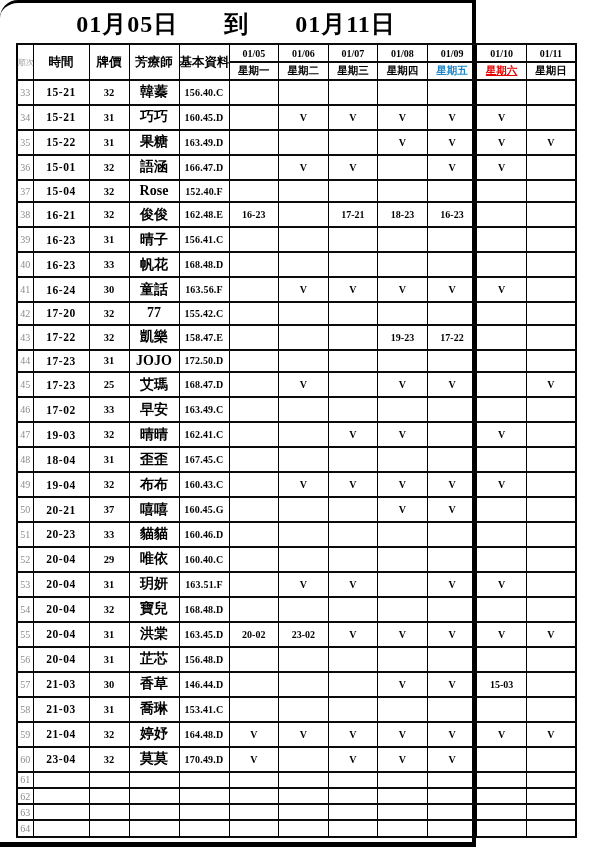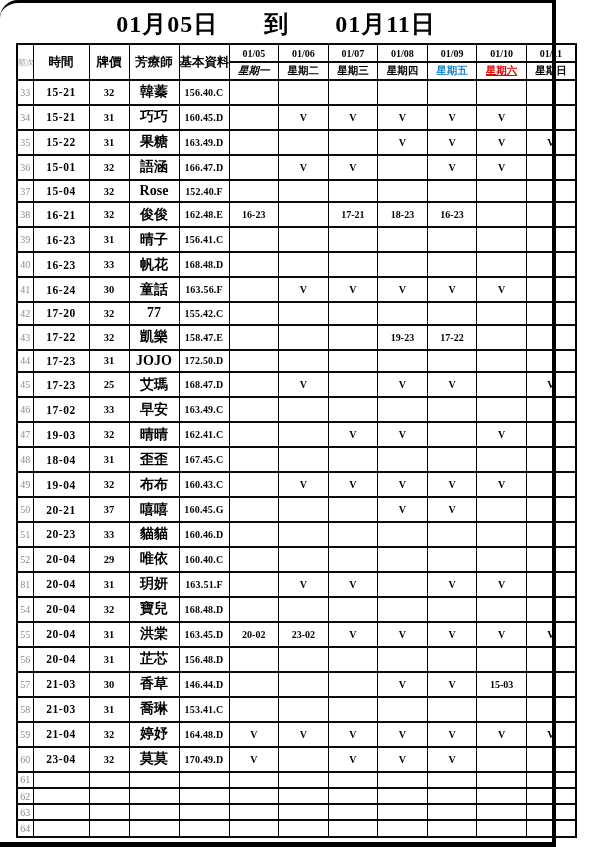--- a/index.html
+++ b/index.html
@@ -2,21 +2,21 @@
 <html><head>
 <meta charset="utf-8">
 <style>
   html, body { margin:0; padding:0; background:#ffffff; }
   body {
     width:600px; height:847px; overflow:hidden;
     font-family:"Liberation Serif", serif;
     -webkit-font-smoothing:antialiased;
   }
   .page {
-    position:relative; width:556px; height:847px; box-sizing:border-box;
+    position:relative; width:476px; height:847px; box-sizing:border-box;
     background:#fff;
     border-top:3px solid #000;
     border-right:4px solid #000;
     border-bottom:5px solid #000;
     border-top-left-radius:18px;
   }
   .title {
     position:absolute; top:5px; left:0; right:0;
     display:flex; justify-content:center; gap:46px;
     font-size:24px; font-weight:bold; color:#000; letter-spacing:1px;
@@ -78,21 +78,21 @@
         <th rowspan="2" class="label-h">基本資料</th>
       <th class="date-h">01/05</th>
           <th class="date-h">01/06</th>
           <th class="date-h">01/07</th>
           <th class="date-h">01/08</th>
           <th class="date-h">01/09</th>
           <th class="date-h">01/10</th>
           <th class="date-h">01/11</th>
         </tr>
       <tr id="header-row-2">
-          <th class="weekday-h" style="color: rgb(0, 0, 0); font-style: italic;">星期一</th>
+          <th class="weekday-h" style="color: rgb(0, 0, 0);">星期一</th>
           <th class="weekday-h" style="color: rgb(0, 0, 0);">星期二</th>
           <th class="weekday-h" style="color: rgb(0, 0, 0);">星期三</th>
           <th class="weekday-h" style="color: rgb(0, 0, 0);">星期四</th>
           <th class="weekday-h" style="color: rgb(28, 134, 200);">星期五</th>
           <th class="weekday-h" style="color: rgb(230, 0, 0); text-decoration: underline;">星期六</th>
           <th class="weekday-h" style="color: rgb(0, 0, 0);">星期日</th>
         </tr>
     </thead>
     <tbody id="table-body">
         <tr>
@@ -369,21 +369,21 @@
           <td class="info-cell">160.40.C</td>
           <td class="day-cell"></td>
           <td class="day-cell"></td>
           <td class="day-cell"></td>
           <td class="day-cell"></td>
           <td class="day-cell"></td>
           <td class="day-cell"></td>
           <td class="day-cell"></td>
         </tr>
         <tr>
-          <td class="no-cell">81</td>
+          <td class="no-cell">53</td>
           <td class="time-cell">20-04</td>
           <td class="price-cell">31</td>
           <td class="name-cell">玥妍</td>
           <td class="info-cell">163.51.F</td>
           <td class="day-cell"></td>
           <td class="day-cell">V</td>
           <td class="day-cell">V</td>
           <td class="day-cell"></td>
           <td class="day-cell">V</td>
           <td class="day-cell">V</td>

